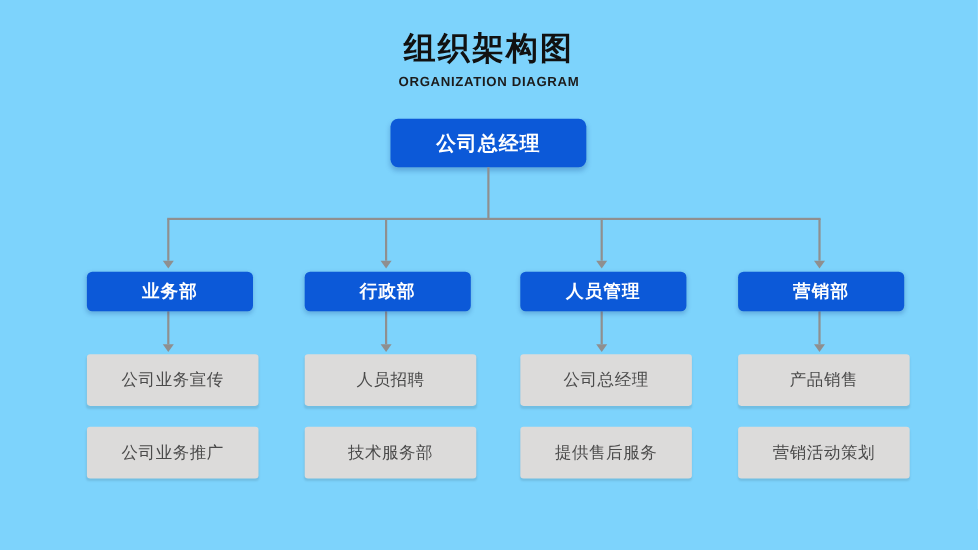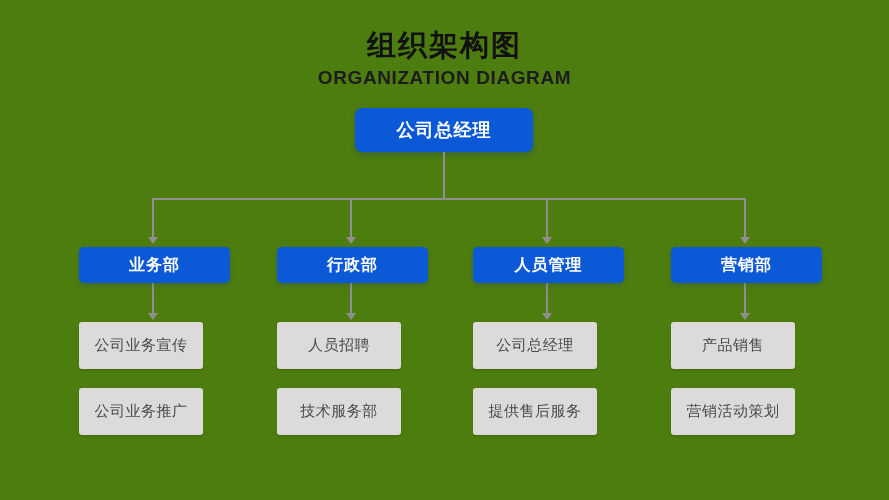--- a/index.html
+++ b/index.html
@@ -1,20 +1,20 @@
 <!DOCTYPE html>
 <html><head>
 <meta charset="utf-8">
 <style>
   html, body { margin: 0; padding: 0; background: #ffffff; }
   .stage {
     position: relative;
     width: 889px;
     height: 500px;
-    background: #4d7c0f;
+    background: #7dd3fc;
     overflow: hidden;
     font-family: "Liberation Sans", "DejaVu Sans", sans-serif;
   }
 
   
   .header {
     position: absolute;
     top: 30px;
     left: 0;
     width: 100%;
@@ -22,21 +22,21 @@
   }
   .title {
     font-size: 29px;
     font-weight: 800;
     letter-spacing: 2px;
     color: #111111;
     line-height: 1.1;
   }
   .subtitle {
     margin-top: 5px;
-    font-size: 19px;
+    font-size: 12px;
     font-weight: 600;
     letter-spacing: 0.6px;
     color: #1c1c1c;
   }
 
   
   .node {
     position: absolute;
     display: flex;
     align-items: center;
@@ -60,21 +60,21 @@
     width: 151px; height: 36px;
     background: #0c59d8;
     border-radius: 5px;
     color: #ffffff;
     font-size: 16px;
     font-weight: 700;
     letter-spacing: 1px;
     box-shadow: 0 2px 4px rgba(15, 60, 140, 0.25);
   }
   .node-item {
-    width: 124px; height: 47px;
+    width: 156px; height: 47px;
     background: #dcdbda;
     border-radius: 3px;
     color: #4a4a4a;
     font-size: 15px;
     letter-spacing: 0.5px;
     box-shadow: 0 2px 2px rgba(0, 0, 0, 0.10);
   }
   .row-1 { top: 322px; }
   .row-2 { top: 388px; }
 

